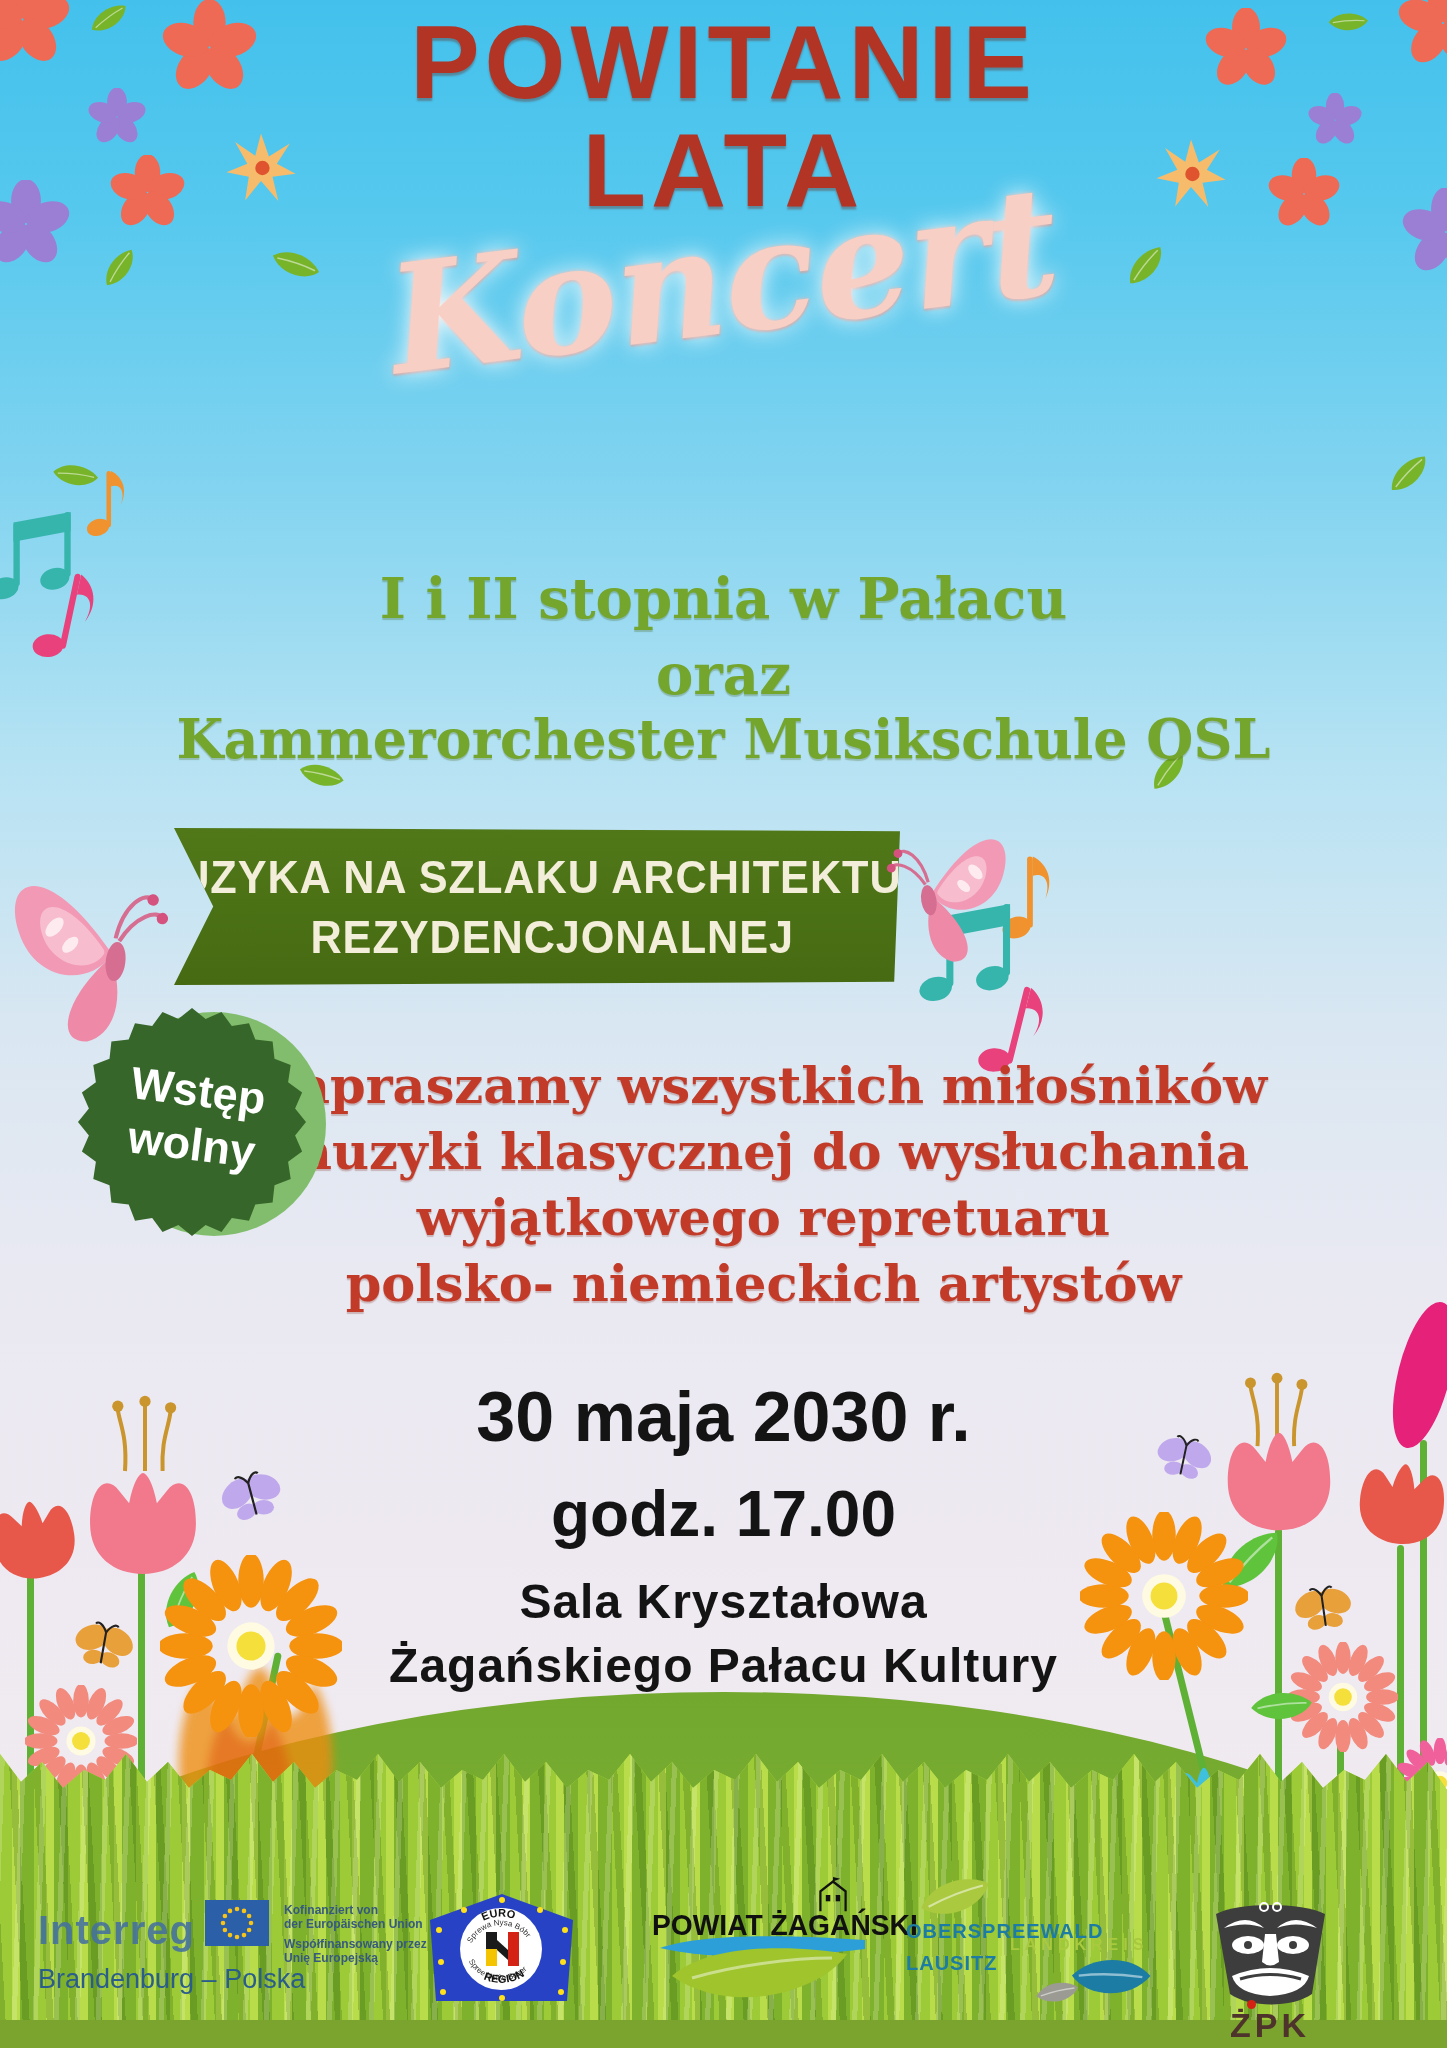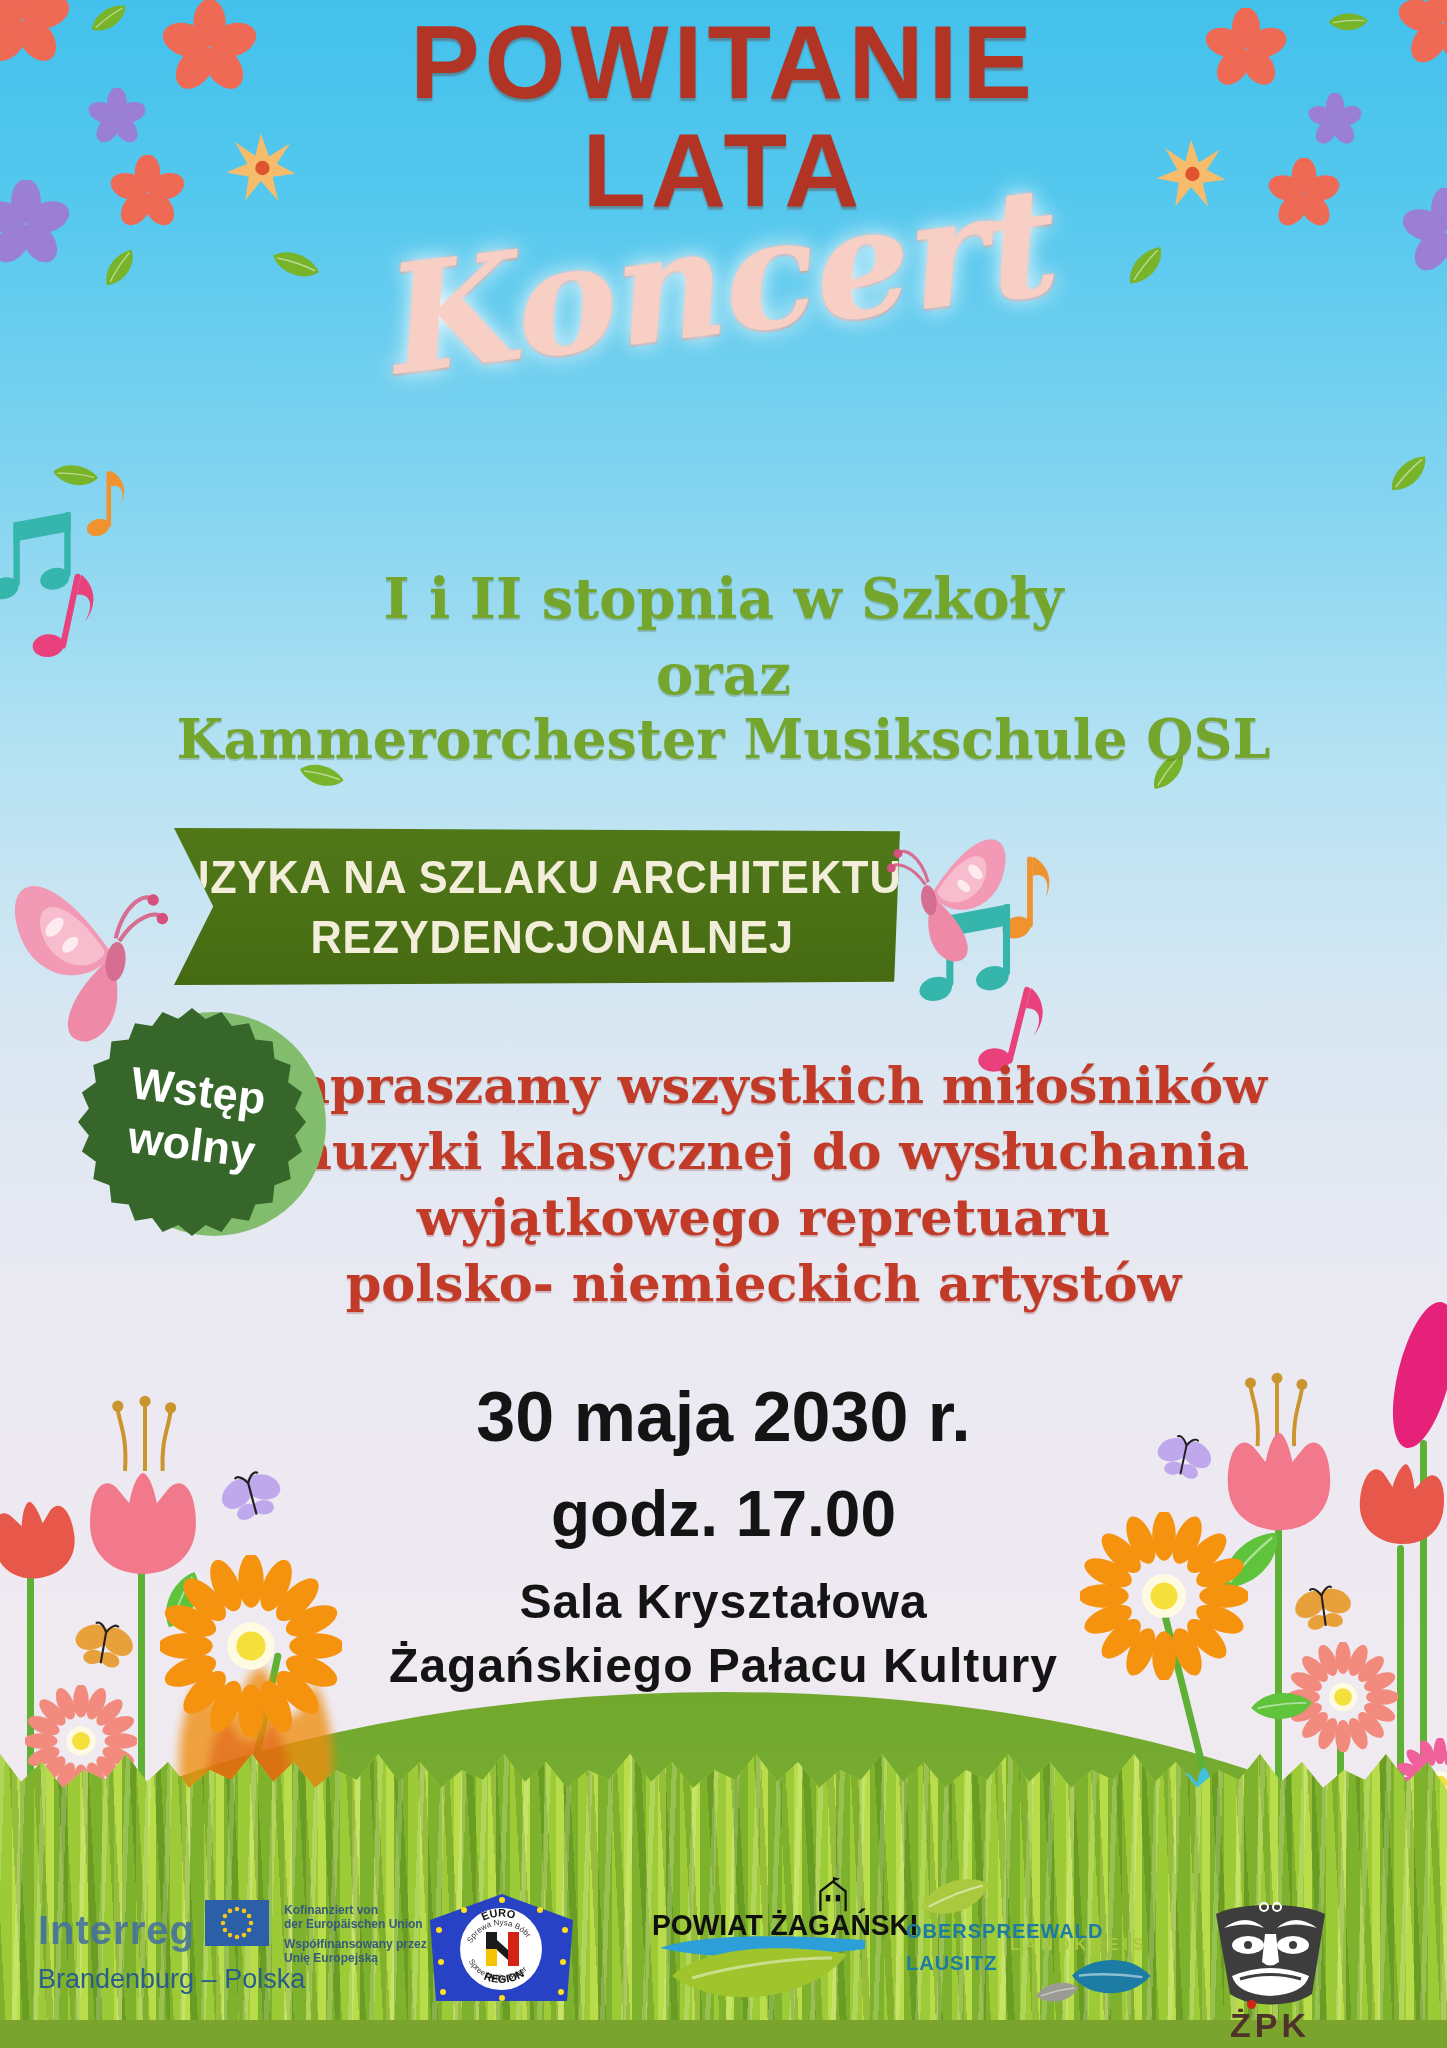--- a/index.html
+++ b/index.html
@@ -227,21 +227,21 @@
       <use href="#sym-notebeam" fill="#35b5ab"></use>
     </svg>
   <svg class="dec" style="left:985px;top:972px;transform:rotate(14deg)" width="64" height="108" viewBox="0 0 60 100">
       <use href="#sym-note8" fill="#e8417c"></use>
     </svg>
 
   <div class="ctr title" style="top:10px">POWITANIE</div>
   <div class="ctr title" style="top:118px">LATA</div>
   <div class="ctr script" style="top:205px">Koncert</div>
 
-  <div class="ctr perf" style="top:570px;font-size:56px">I i II stopnia w Szkoły</div>
+  <div class="ctr perf" style="top:570px;font-size:56px">I i II stopnia w Pałacu</div>
   <div class="ctr perf" style="top:646px;font-size:56px">oraz</div>
   <div class="ctr perf" style="top:712px;font-size:54px">Kammerorchester Musikschule OSL</div>
 
   <div class="banner z3">
     <div class="banner-line">MUZYKA NA SZLAKU ARCHITEKTURY</div>
     <div class="banner-line">REZYDENCJONALNEJ</div>
   </div>
 
   <svg class="dec z4" style="left:8px;top:835px;transform:rotate(-8deg)" width="180" height="215" viewBox="0 0 110 130">
       <use href="#sym-bfly-pink"></use>

